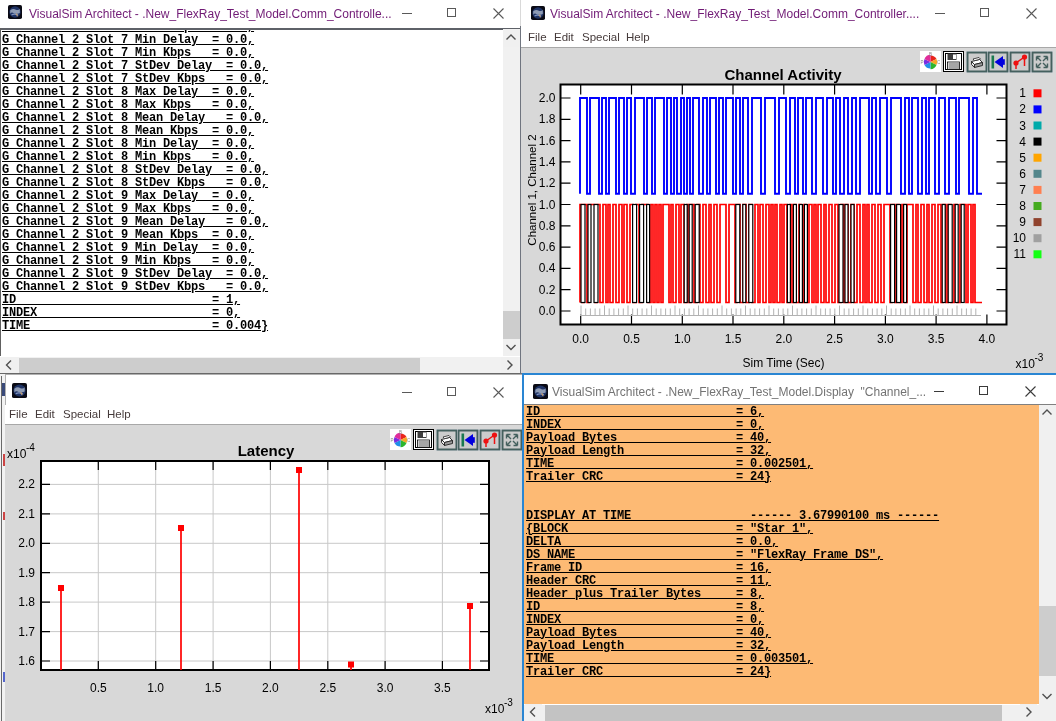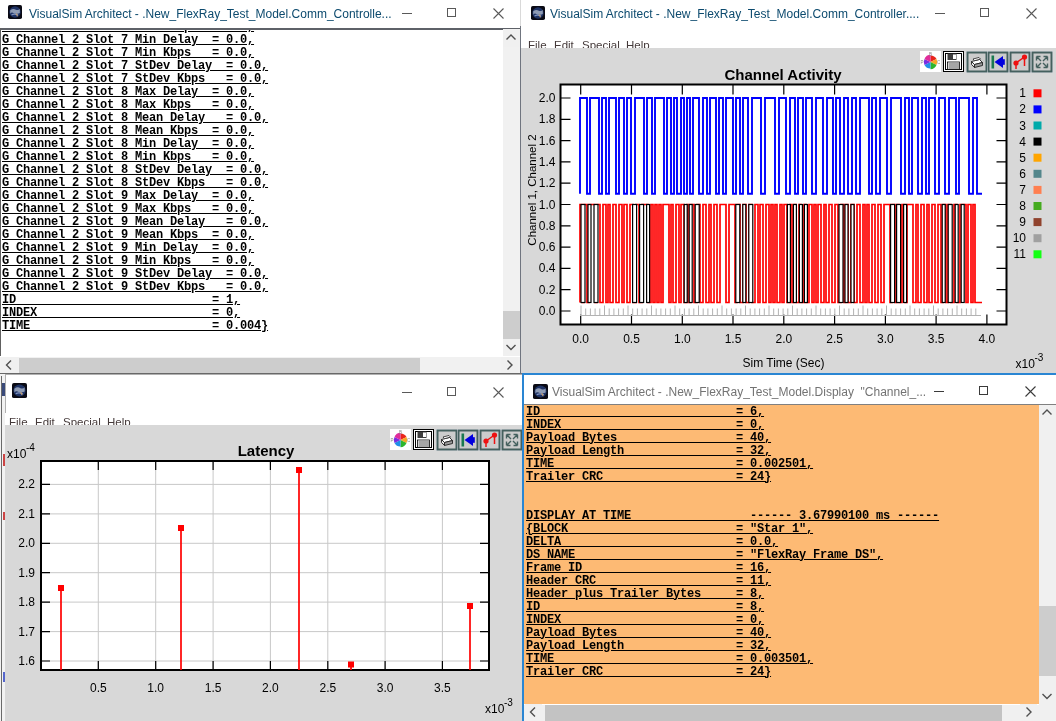--- a/index.html
+++ b/index.html
@@ -1,19 +1,19 @@
 <!DOCTYPE html>
 <html><head><meta charset="utf-8"><title>VisualSim</title><style>
 * { margin:0; padding:0; box-sizing:border-box; }
 html,body { width:1056px; height:721px; position:relative; overflow:hidden;
        background:#ffffff; font-family:"Liberation Sans", sans-serif; }
 .win { position:absolute; background:#ffffff; }
-.ttext { position:absolute; left:29px; top:7px; font-size:12px; color:#0c4a6e; white-space:pre; }
+.ttext { position:absolute; left:29px; top:7px; font-size:12px; color:#701a75; white-space:pre; }
 .menu { position:absolute; left:0; right:0; background:#ffffff;
-        border-bottom:1px solid #a8a8a8; font-size:11.5px; color:#453a3a;margin-top:8px; }
+        border-bottom:1px solid #a8a8a8; font-size:11.5px; color:#453a3a; }
 .menu span { position:absolute; top:3px; }
 pre.mono { font-family:"Liberation Mono", monospace; font-size:12px; font-weight:bold;
            line-height:13px; color:#000; letter-spacing:-0.2px;text-decoration:underline; }
 </style></head><body>
 
 <div style="position:absolute;left:0;top:374px;width:6px;height:347px;background:#f2f2f2">
 <div style="position:absolute;left:1px;top:2px;width:1px;height:345px;background:#6a6a6a"></div>
 <div style="position:absolute;left:2px;top:9px;width:3px;height:13px;background:#3a4a7a"></div>
 <div style="position:absolute;left:3px;top:80px;width:2px;height:12px;background:#cc4444"></div>
 <div style="position:absolute;left:3px;top:138px;width:2px;height:8px;background:#cc4444"></div>

